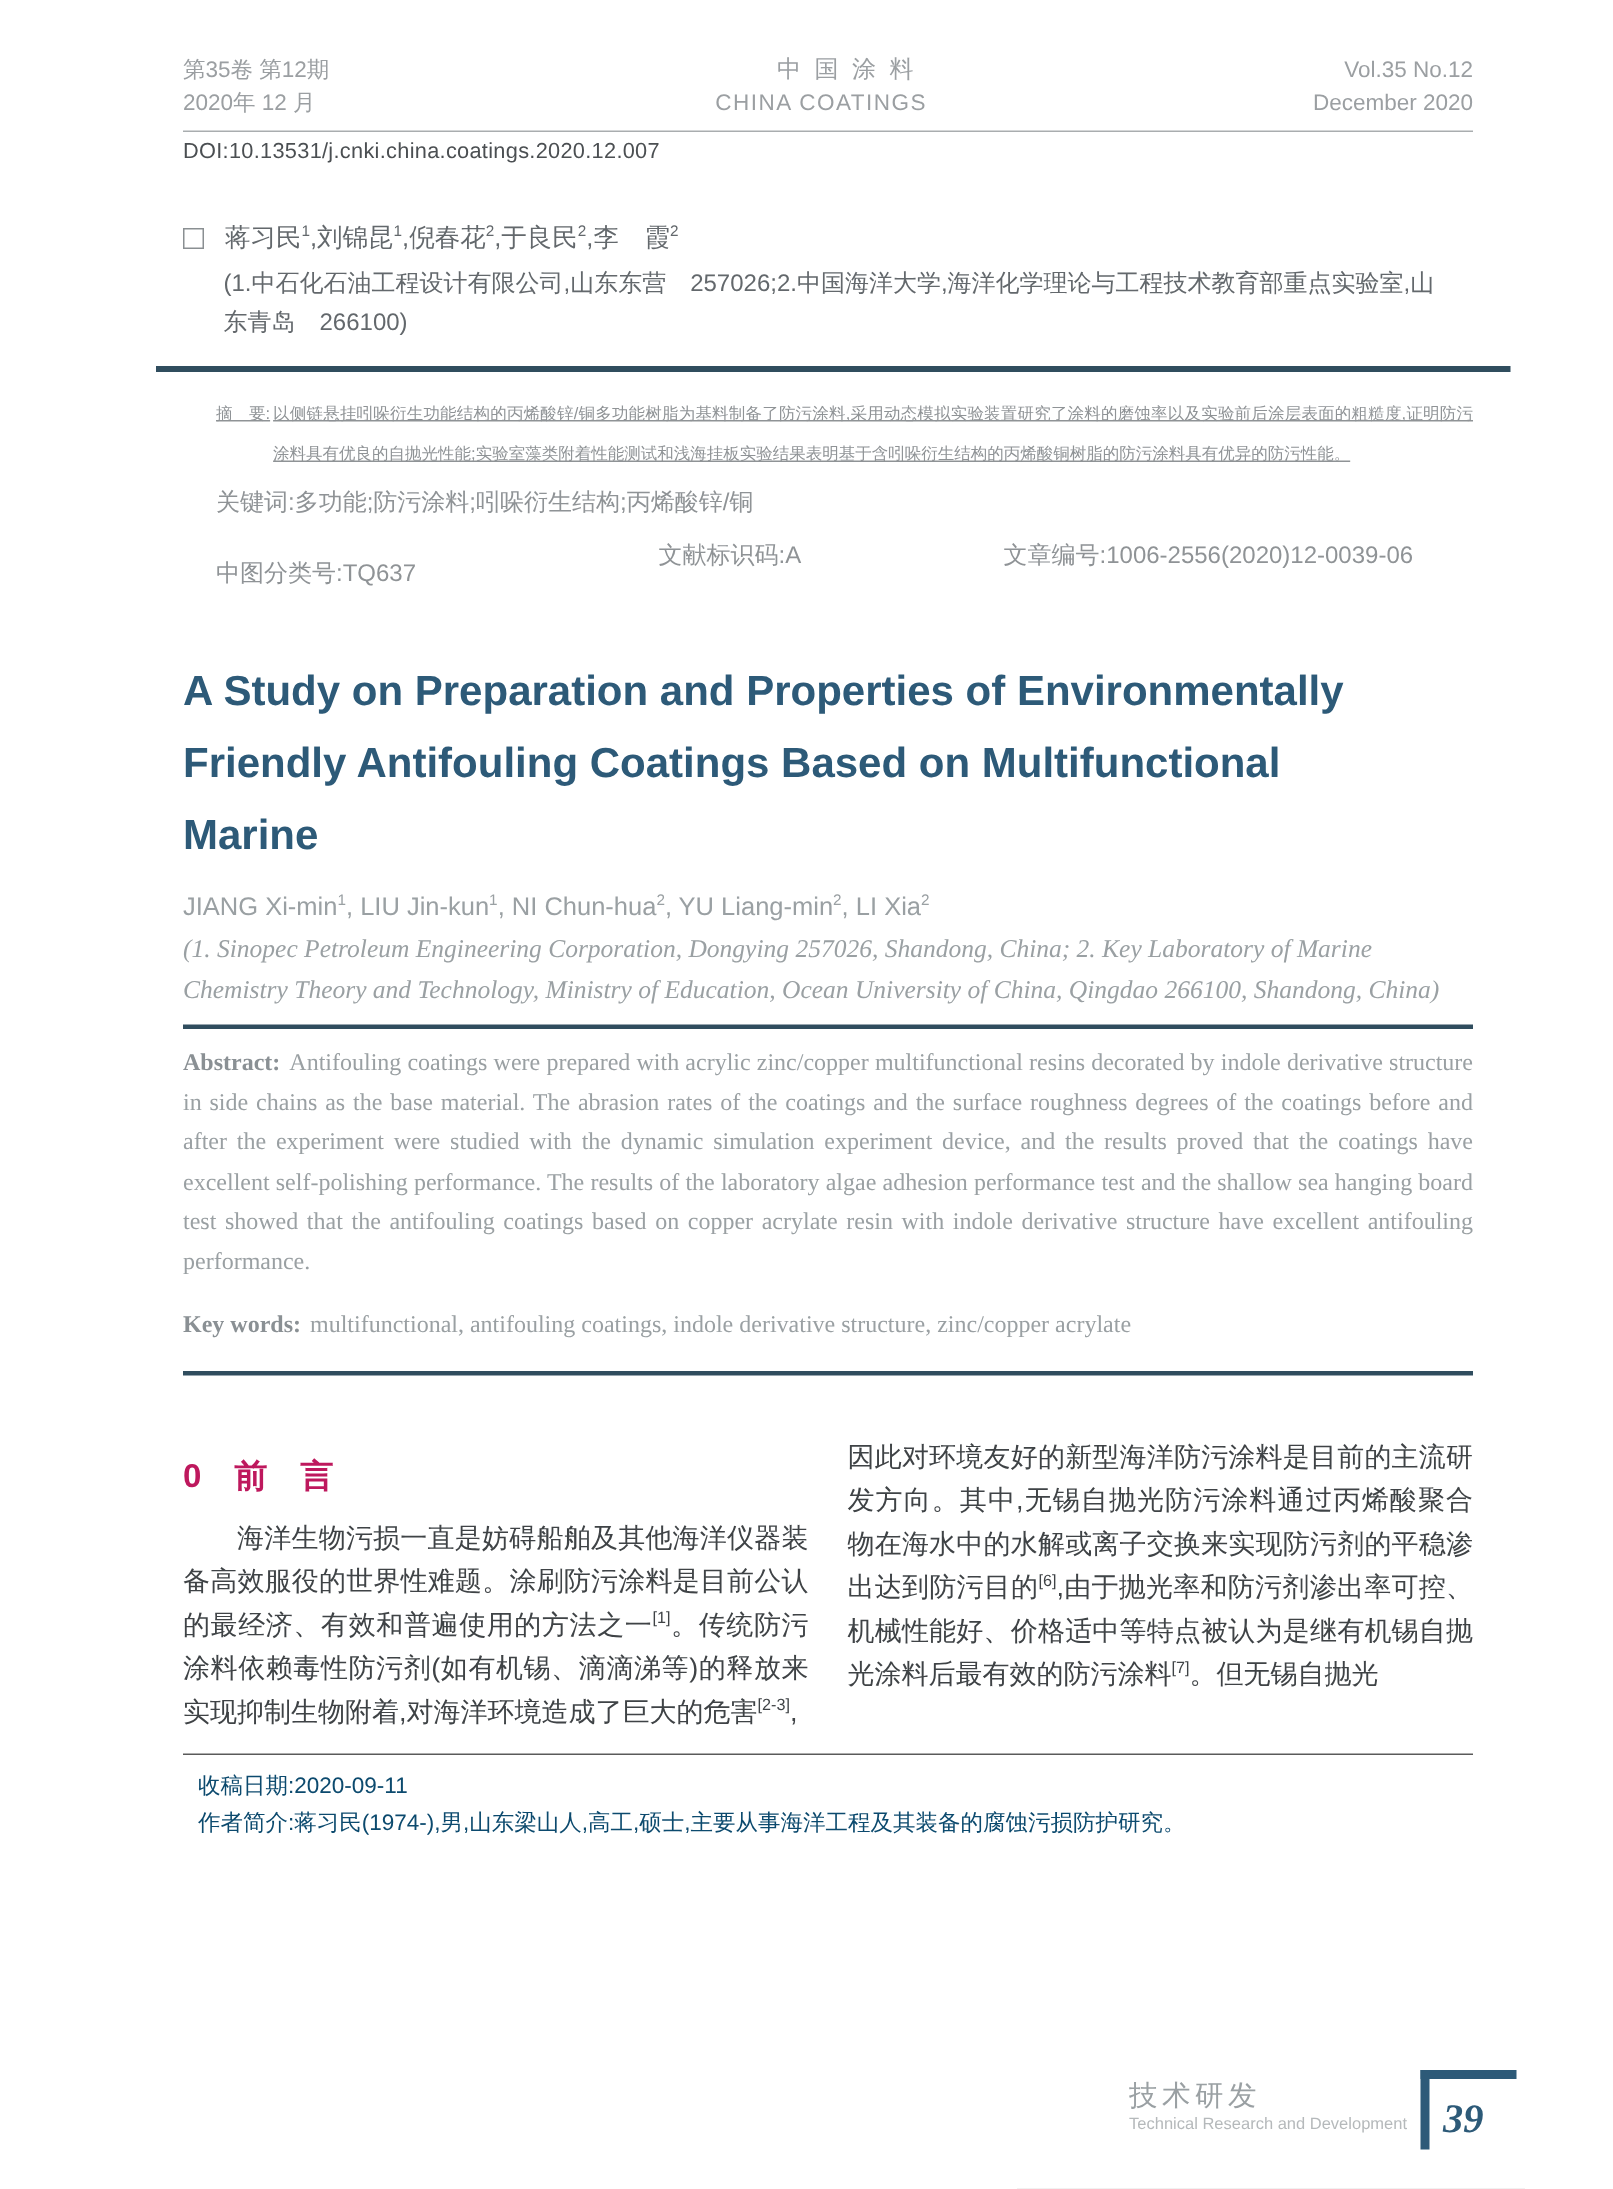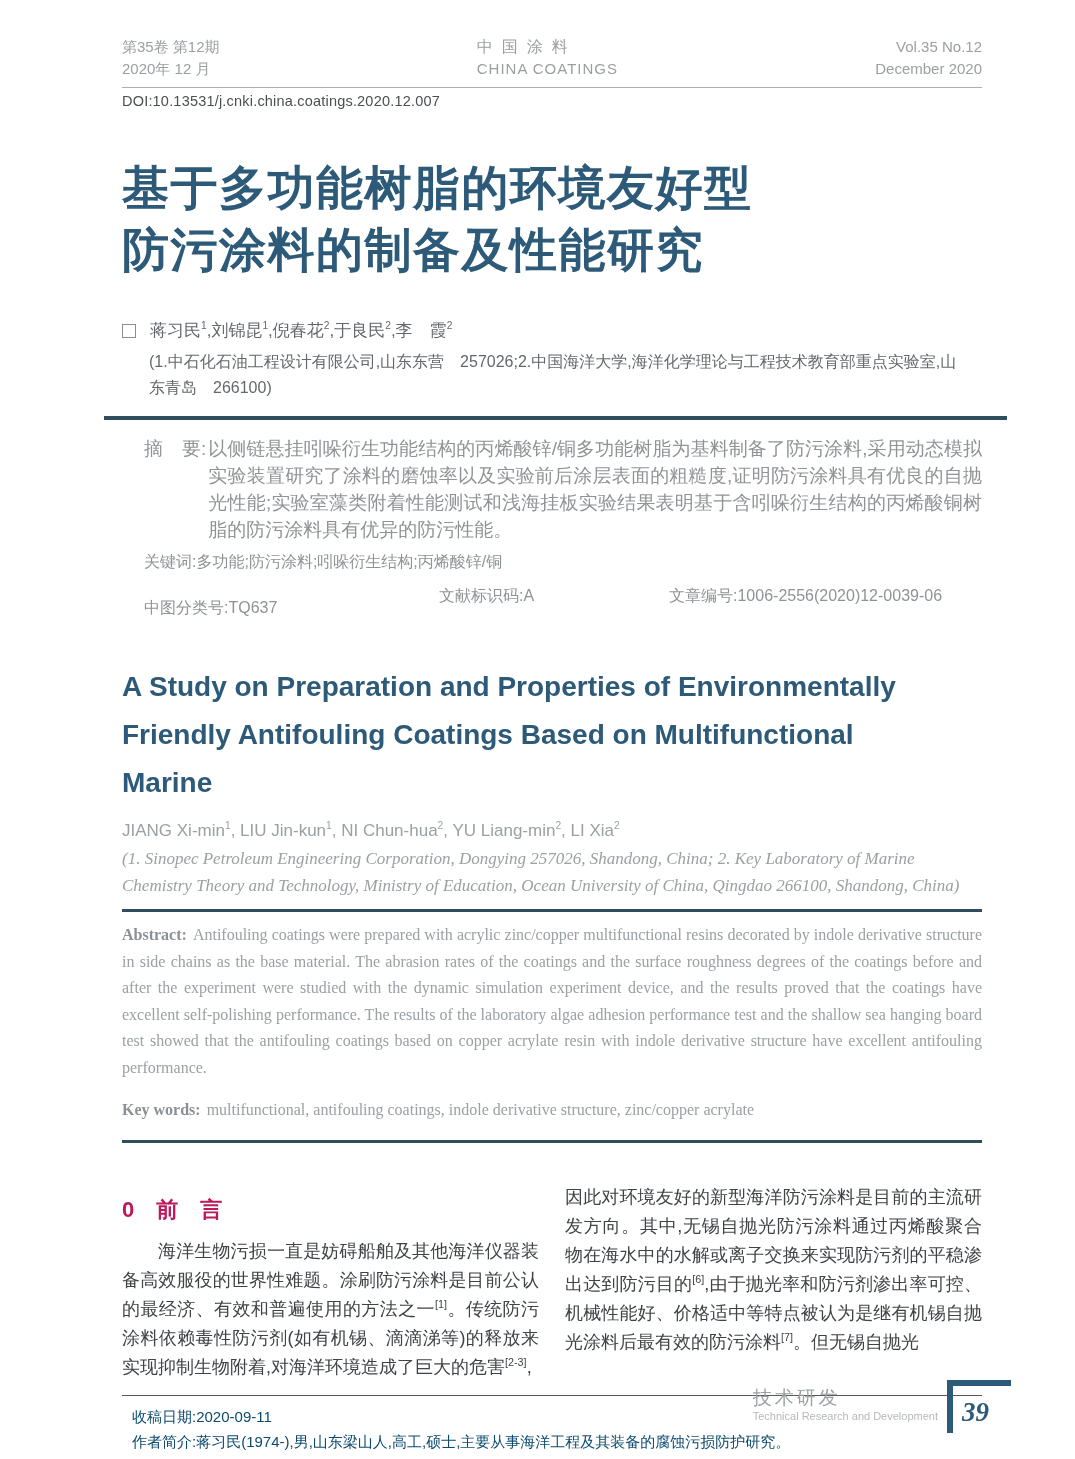--- a/index.html
+++ b/index.html
@@ -8,21 +8,21 @@
     background:#ffffff; overflow:hidden;
     font-family:"Liberation Sans", sans-serif;
     -webkit-font-smoothing:antialiased;
   }
   .content { position:absolute; left:122px; top:0; width:860px; }
 
   
   .journal-header { display:flex; justify-content:space-between; margin-top:36px;
     color:#9b9fa2; font-size:15px; line-height:22px; }
   .jh-left { text-align:left; }
-  .jh-center { text-align:left; }
+  .jh-center { text-align:right; }
   .jh-center .name-cn { letter-spacing:9px; font-size:16px; }
   .jh-center .name-en { letter-spacing:1px; }
   .jh-right { text-align:right; }
   .header-rule { height:1px; background:#a9adaf; margin-top:7px; }
   .doi { margin-top:5px; font-size:14.5px; color:#4b4f52; letter-spacing:0.2px; }
 
   
   .title-cn { margin:48px 0 0; color:#2d5a78; font-size:47px; line-height:62px;
     font-weight:bold; letter-spacing:1.5px; }
 
@@ -36,21 +36,21 @@
     font-size:16px; line-height:26px; }
 
   
   .rule-thick { height:4px; background:#304d5e; margin-top:15px;
     margin-left:-18px; width:903px; }
   .rule-mid { height:3px; background:#304d5e; margin-top:10px; }
   .rule-bottom { height:3px; background:#304d5e; margin-top:8px; }
 
   
   .abstract-cn { display:flex; margin:15px 12px 0 22px; width:838px;
-    color:#8f9396; font-size:19px; line-height:27px; }
+    color:#8f9396; font-size:11px; line-height:27px;text-decoration:underline; }
   .abs-label { white-space:nowrap; margin-right:2px; }
   .abs-text { flex:1; text-align:justify; }
   .keywords-cn { margin:6px 0 0 22px; color:#8f9396; font-size:16px; line-height:26px; }
   .meta-row { display:flex; margin:11px 0 0 22px; color:#8f9396; font-size:16px; }
   .meta-item1 { width:295px;margin-top:12px; } .meta-item2 { width:230px; } .meta-item3 { flex:1; }
 
   
   .title-en { margin:44px 0 0; color:#2d5a78; font-weight:bold;
     font-size:28px; line-height:48px; }
   .title-en div { white-space:nowrap; }
@@ -106,24 +106,20 @@
         <div class="name-en">CHINA COATINGS</div>
       </div>
       <div class="jh-right">
         <div>Vol.35 No.12</div>
         <div>December 2020</div>
       </div>
     </div>
     <div class="header-rule"></div>
     <div class="doi">DOI:10.13531/j.cnki.china.coatings.2020.12.007</div>
 
-    <h1 class="title-cn">
-      <div>基于多功能树脂的环境友好型</div>
-      <div>防污涂料的制备及性能研究</div>
-    </h1>
 
     <div class="authors-cn-row">
       <span class="author-bullet"></span>
       <span>蒋习民<sup>1</sup>,刘锦昆<sup>1</sup>,倪春花<sup>2</sup>,于良民<sup>2</sup>,李　霞<sup>2</sup></span>
     </div>
     <div class="affiliation-cn">(1.中石化石油工程设计有限公司,山东东营　257026;2.中国海洋大学,海洋化学理论与工程技术教育部重点实验室,山东青岛　266100)</div>
 
     <div class="rule-thick"></div>
 
     <div class="abstract-cn">

